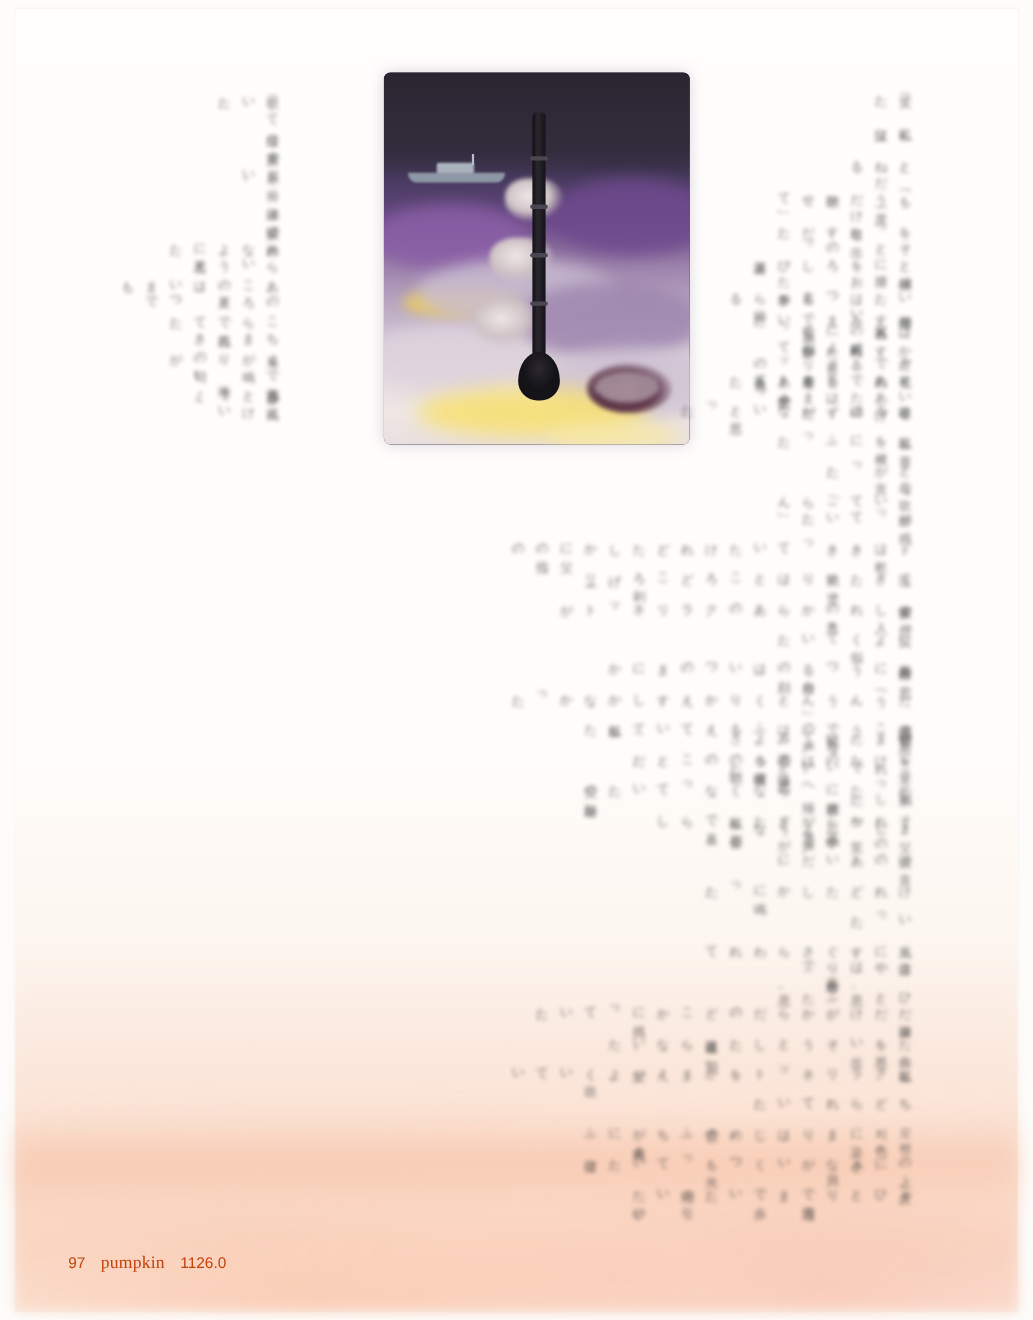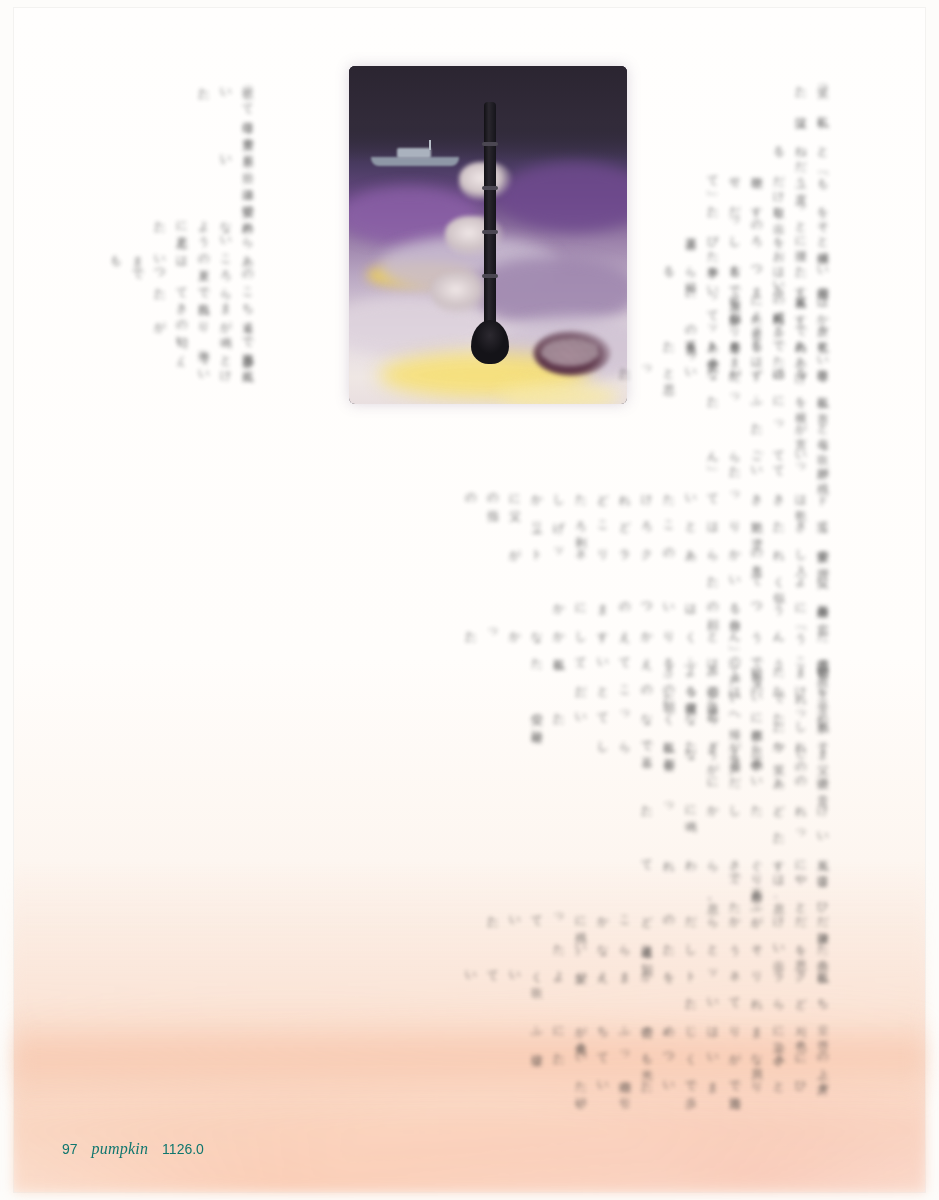--- a/index.html
+++ b/index.html
@@ -230,29 +230,28 @@
   .h3 { left: 82px; top: 206px; width: 62px; height: 44px; }
 
   
   .footer {
     position: absolute;
     left: 62px;
     bottom: 42px;
     display: flex;
     align-items: baseline;
     gap: 14px;
-    color: #0f766e;
+    color: #c2410c;
   }
   .footer .pagenum {
     font-size: 14px;
     font-family: "Liberation Sans", sans-serif;
   }
   .footer .brand {
     font-size: 16px;
-    font-style: italic;
     font-family: "Liberation Serif", serif;
     letter-spacing: 0.2px;
   }
   .footer .issue {
     font-size: 14px;
     font-family: "Liberation Sans", sans-serif;
   }
 </style>
 </head>
 <body>

